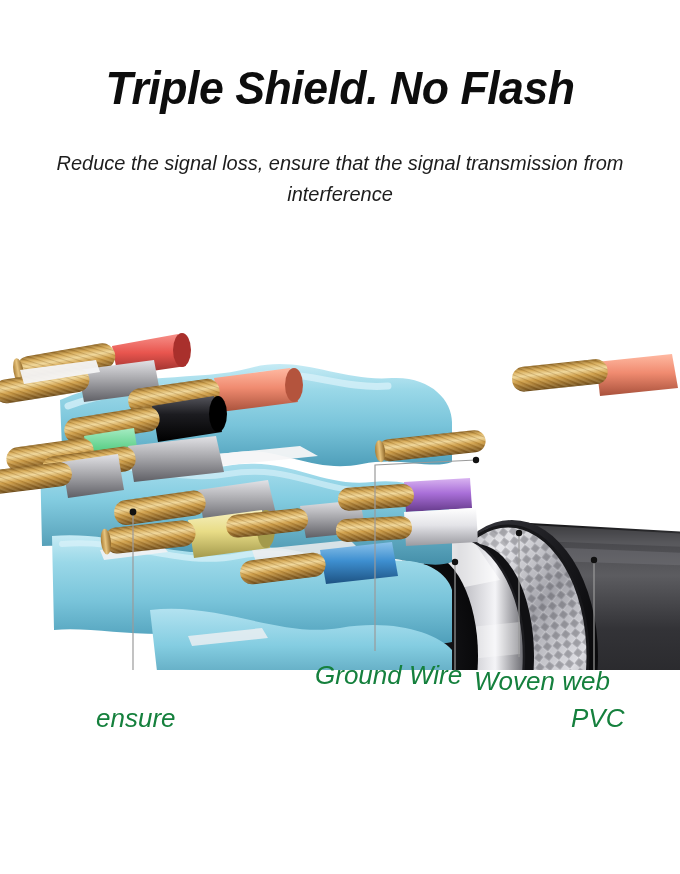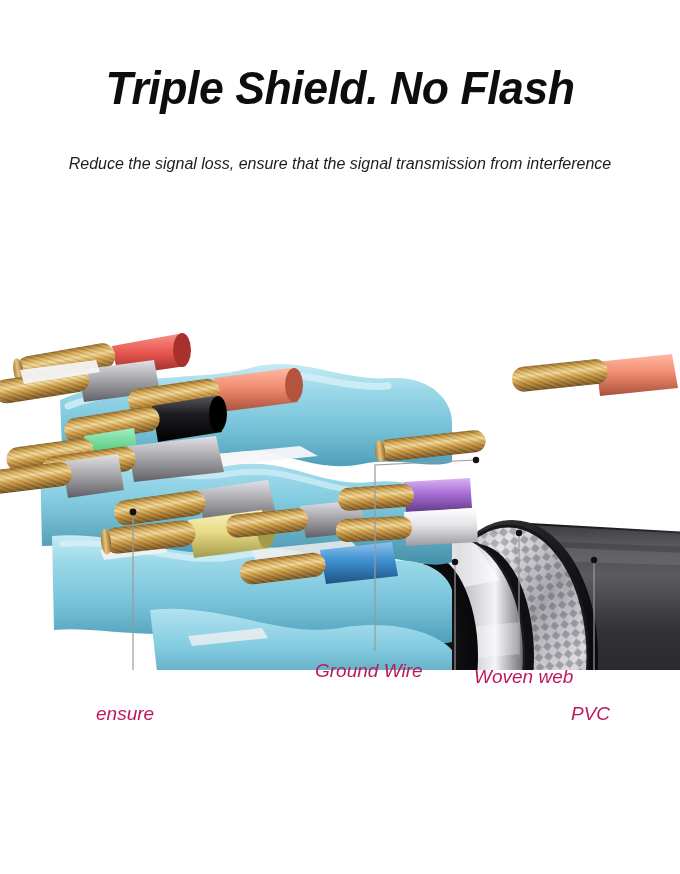--- a/index.html
+++ b/index.html
@@ -18,32 +18,32 @@
     text-align:center;
     font-weight:bold;font-style:italic;
     font-size:46px;line-height:52px;
     letter-spacing:-0.5px;
     color:#0d0d0d;
     transform:scaleX(0.97);
   }
   .subtitle{
     position:absolute;left:40px;top:148px;width:600px;
     text-align:center;font-style:italic;
-    font-size:16px;line-height:31px;
+    font-size:20px;line-height:31px;
     color:#1d1d1d;
   }
 
   
   .art{position:absolute;left:0;top:250px;width:680px;height:420px;}
   .art svg{display:block;}
 
   
   .callout{
     position:absolute;
-    font-style:italic;font-size:19px;color:#be185d;
+    font-style:italic;font-size:26px;color:#15803d;
     white-space:nowrap;
   }
   .cl-copper{left:96px;top:703px;}
   .cl-ground{left:315px;top:660px;}
   .cl-alu{left:364px;top:703px;}
   .cl-woven{left:474px;top:666px;}
   .cl-pvc{left:571px;top:703px;}
 </style>
 </head>
 <body>

